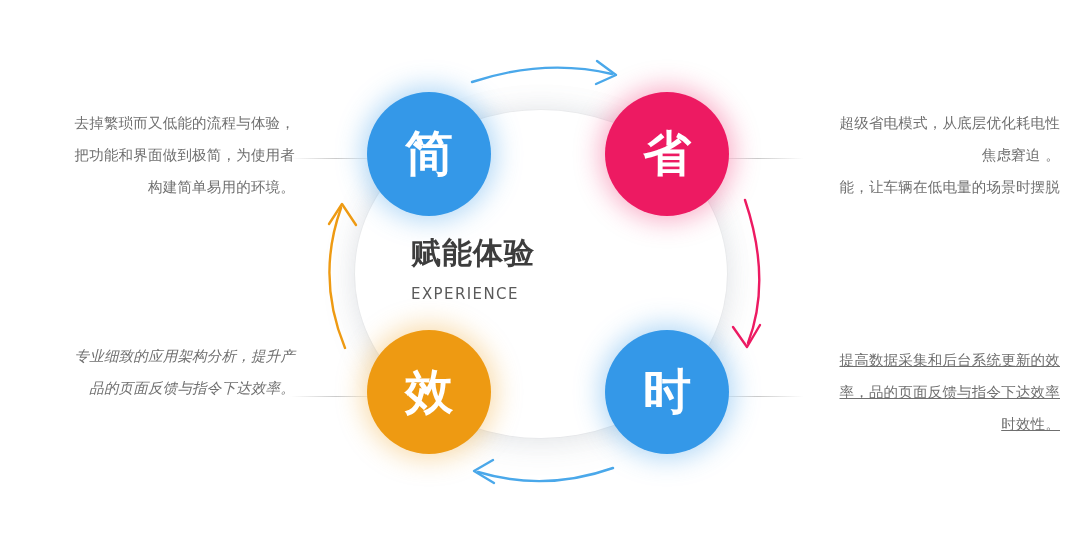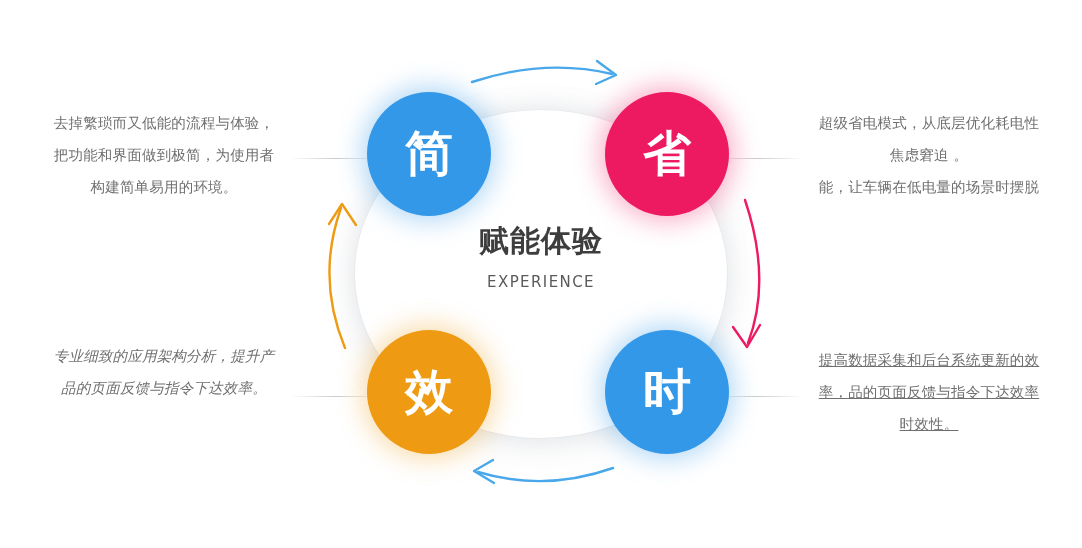--- a/index.html
+++ b/index.html
@@ -41,23 +41,23 @@
     width: 312px;
     height: 268px;
     border-radius: 50%;
     background: #ffffff;
   }
 
   
   .center-label {
     position: absolute;
     left: 411px;
-    top: 224px;
+    top: 236px;
     width: 260px;
-    text-align: center;
+    text-align: left;
     pointer-events: none;
   }
   .center-title {
     font-size: 30px;
     font-weight: 700;
     color: #3d3d3d;
     letter-spacing: 1px;
     line-height: 1.15;
     white-space: nowrap;
   }
@@ -117,22 +117,22 @@
 
   
   .desc {
     position: absolute;
     font-size: 14.5px;
     line-height: 32px;
     color: #6f6f6f;
     letter-spacing: 0.2px;
     font-weight: 400;
   }
-  .desc.left  { text-align: center; width: 262px; }
-  .desc.right { text-align: center; width: 262px; }
+  .desc.left  { text-align: right; width: 262px; }
+  .desc.right { text-align: right; width: 262px; }
 
   .d-jian  { left: 33px;  top: 107px; }
   .d-xiao  { left: 33px;  top: 340px; font-style: italic; }
   .d-sheng { left: 798px; top: 107px; }
   .d-shi   { left: 798px; top: 344px; text-decoration: underline; }
 
   
   .connector {
     position: absolute;
     height: 1px;

